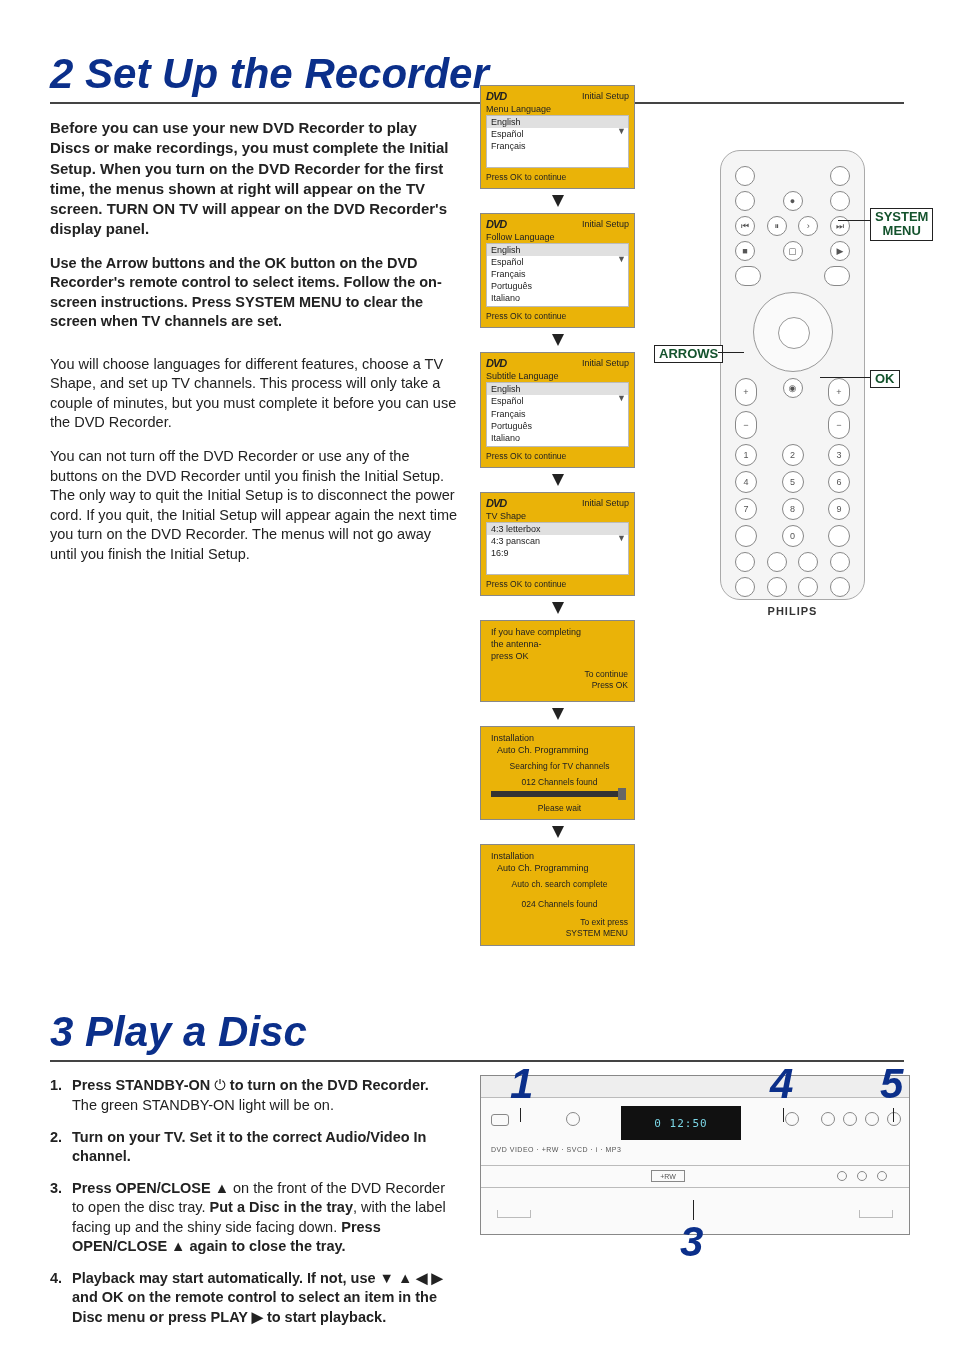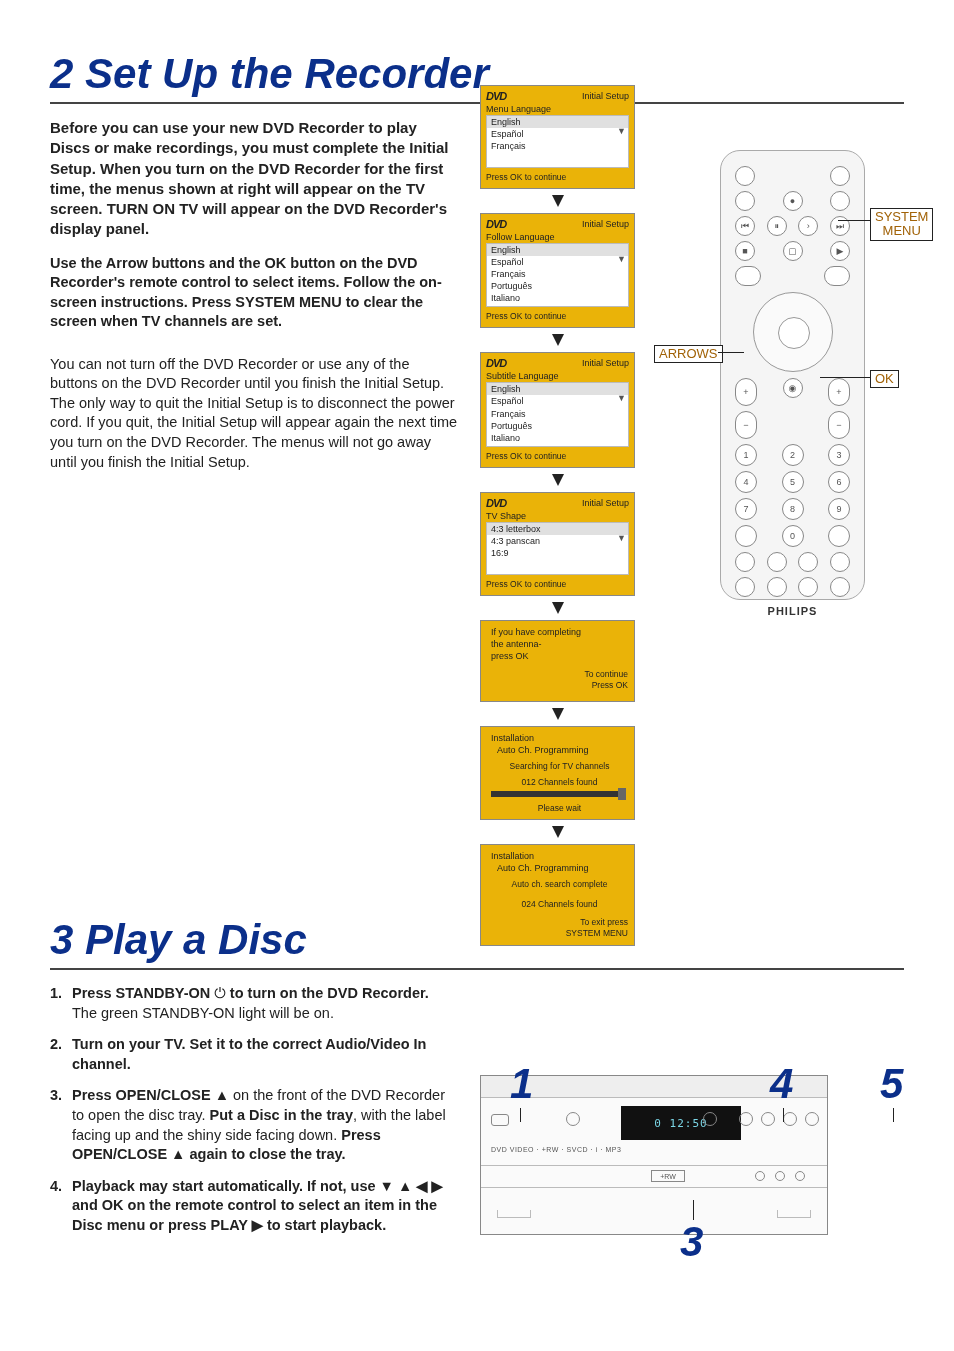--- a/index.html
+++ b/index.html
@@ -105,36 +105,36 @@
   .rrow { display:flex;justify-content:space-between;margin:5px 6px;}
   .rrow.c3 .rbtn{width:22px;height:22px;}
   .big-circle {
     width:80px;height:80px;border:1px solid #999;border-radius:50%;margin:6px auto;position:relative;
     background:#fafafa;
   }
   .big-circle .inner{width:32px;height:32px;border:1px solid #999;border-radius:50%;position:absolute;left:24px;top:24px;background:#fff;}
   .philips { text-align:center; font-weight:700; letter-spacing:1px; font-size:11px; margin-top:8px; color:#333;}
   .callout {
     position:absolute; border:1px solid #222; background:#fff; padding:1px 4px;
-    color:#a16207; font-weight:400; font-size:13px; line-height:1.1;
+    color:#14532d; font-weight:700; font-size:13px; line-height:1.1;
   }
   .callout.sys { left:150px; top:58px; text-align:center;}
   .callout.arr { left:-66px; top:195px;}
   .callout.ok  { left:150px; top:220px;}
   .lead { position:absolute; background:#222;}
   
   .sec3 { margin-top: 30px; }
   .steps { width:400px; }
   .steps li { font-size:14.5px; line-height:1.35; margin-bottom:12px; list-style:none; position:relative; padding-left:22px;}
   .steps li .num { position:absolute; left:0; top:0; font-weight:700;}
   .steps li .b { font-weight:700;}
   .sym { font-family: Arial, sans-serif;}
   
   .device {
-    position:absolute; left:480px; top:1075px; width:348px; height:160px;
+    position:absolute; left:480px; top:1075px; width:430px; height:160px;
     border:1px solid #888; background:#fafafa; font-size:8px; color:#555;
   }
   .device .top { height:22px; border-bottom:1px solid #bbb; background:#eee; position:relative;}
   .device .panel { position:relative; height:68px; border-bottom:1px solid #bbb;}
   .device .panel .disp {
     position:absolute; left:140px; top:8px; width:120px; height:34px; background:#111; color:#7bd6e6;
     display:flex; align-items:center; justify-content:center; font-family:monospace; letter-spacing:1px; font-size:11px;
   }
   .device .panel .ctrl { position:absolute; right:8px; top:14px; display:flex; gap:8px;}
   .device .panel .ctrl .c { width:14px;height:14px;border:1px solid #888;border-radius:50%;}
@@ -159,20 +159,21 @@
 </style>
 </head>
 <body>
 
 <div>
   <h1 class="section-title">2 Set Up the Recorder</h1>
   <div class="row">
     <div class="col-left">
       <p class="intro-bold">Before you can use your new DVD Recorder to play Discs or make recordings, you must complete the Initial Setup. When you turn on the DVD Recorder for the first time, the menus shown at right will appear on the TV screen.  TURN ON TV will appear on the DVD Recorder's display panel.</p>
       <p class="instr-bold">Use the Arrow buttons and the OK button on the DVD Recorder's remote control to select items. Follow the on-screen instructions. Press SYSTEM MENU to clear the screen when TV channels are set.</p>
+      <p class="para">You will choose languages for different features, choose a TV Shape, and set up TV channels.  This process will only take a couple of minutes, but you must complete it before you can use the DVD Recorder.</p>
       <p class="para">You can not turn off the DVD Recorder or use any of the buttons on the DVD Recorder until you finish the Initial Setup. The only way to quit the Initial Setup is to disconnect the power cord. If you quit, the Initial Setup will appear again the next time you turn on the DVD Recorder. The menus will not go away until you finish the Initial Setup.</p>
     </div>
   </div>
 </div>
 
 <div class="menus">
 
   <div class="osd">
     <div class="hdr">
         <span class="dvd-logo">DVD</span>

